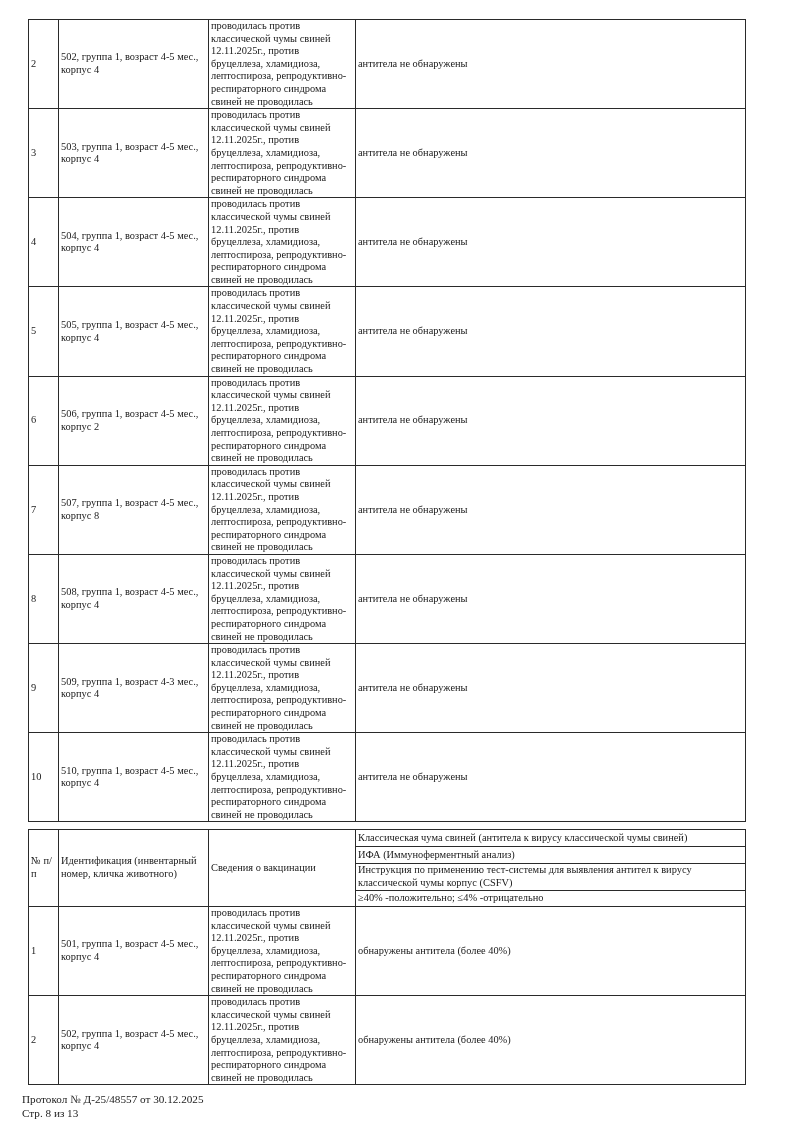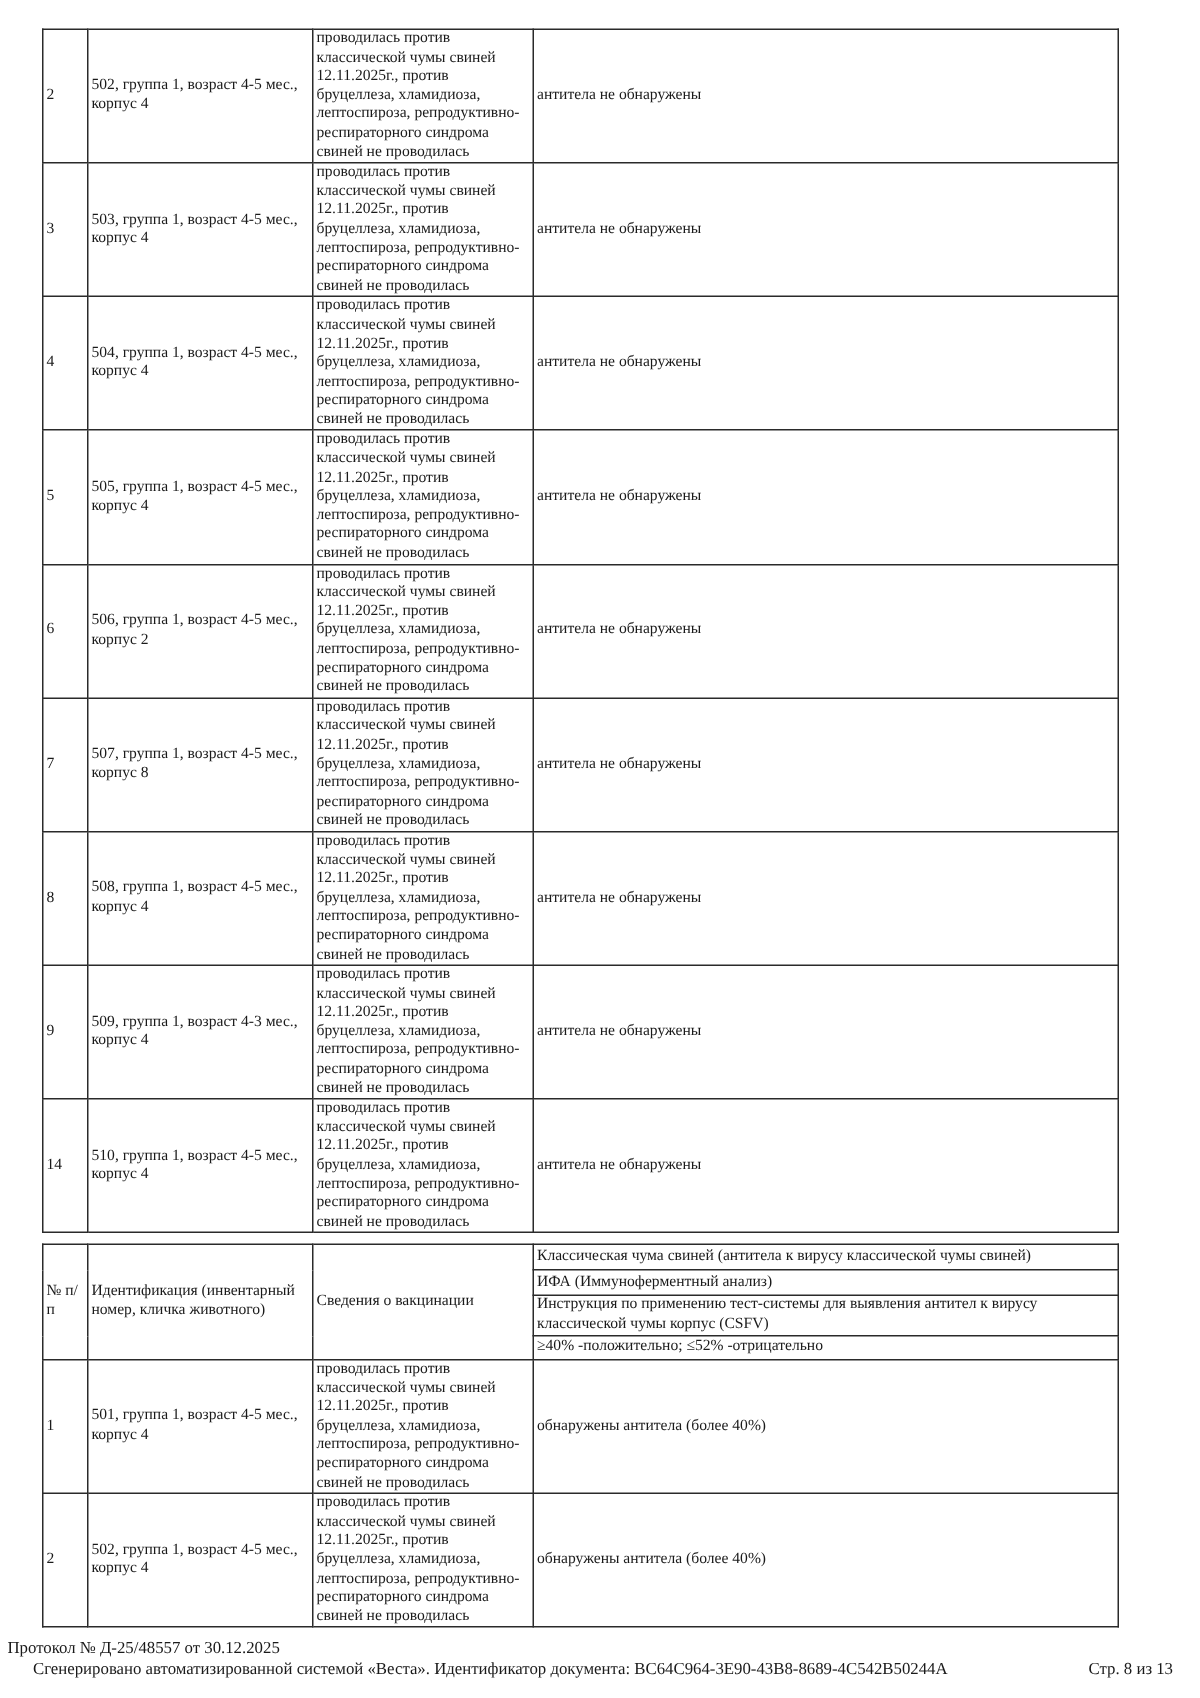--- a/index.html
+++ b/index.html
@@ -87,21 +87,21 @@
         <td>проводилась против классической чумы свиней 12.11.2025г., против бруцеллеза, хламидиоза, лептоспироза, репродуктивно-респираторного синдрома свиней не проводилась</td>
         <td>антитела не обнаружены</td>
       </tr>
       <tr class="data-row">
         <td>9</td>
         <td>509, группа 1, возраст 4-3 мес., корпус 4</td>
         <td>проводилась против классической чумы свиней 12.11.2025г., против бруцеллеза, хламидиоза, лептоспироза, репродуктивно-респираторного синдрома свиней не проводилась</td>
         <td>антитела не обнаружены</td>
       </tr>
       <tr class="data-row">
-        <td>14</td>
+        <td>10</td>
         <td>510, группа 1, возраст 4-5 мес., корпус 4</td>
         <td>проводилась против классической чумы свиней 12.11.2025г., против бруцеллеза, хламидиоза, лептоспироза, репродуктивно-респираторного синдрома свиней не проводилась</td>
         <td>антитела не обнаружены</td>
       </tr>
     </tbody>
 </table>
 
 <table class="grid" id="t2">
   <colgroup>
       <col class="c-num">
@@ -116,36 +116,35 @@
       <th class="bold" rowspan="4">Сведения о вакцинации</th>
       <th class="bold">Классическая чума свиней (антитела к вирусу классической чумы свиней)</th>
     </tr>
     <tr class="h2">
         <th class="bold">ИФА (Иммуноферментный анализ)</th>
       </tr>
     <tr class="h3">
         <th class="bold">Инструкция по применению тест-системы для выявления антител к вирусу классической чумы корпус (CSFV)</th>
       </tr>
     <tr class="h4">
-        <th class="bold">≥40% -положительно; ≤52% -отрицательно</th>
+        <th class="bold">≥40% -положительно; ≤4% -отрицательно</th>
       </tr>
   </thead>
   <tbody id="t2-body">
       <tr class="data-row">
         <td>1</td>
         <td>501, группа 1, возраст 4-5 мес., корпус 4</td>
         <td>проводилась против классической чумы свиней 12.11.2025г., против бруцеллеза, хламидиоза, лептоспироза, репродуктивно-респираторного синдрома свиней не проводилась</td>
         <td>обнаружены антитела (более 40%)</td>
       </tr>
       <tr class="data-row">
         <td>2</td>
         <td>502, группа 1, возраст 4-5 мес., корпус 4</td>
         <td>проводилась против классической чумы свиней 12.11.2025г., против бруцеллеза, хламидиоза, лептоспироза, репродуктивно-респираторного синдрома свиней не проводилась</td>
         <td>обнаружены антитела (более 40%)</td>
       </tr>
     </tbody>
 </table>
 
-<div class="footer-protocol" style="position:absolute; top:1093px; left:5px; font-size:11.2px;">Протокол № Д-25/48557 от 30.12.2025</div>
+<div class="footer-protocol" style="position:absolute; top:1093px; left:22px; font-size:11.2px;">Протокол № Д-25/48557 от 30.12.2025</div>
 <div class="footer-line2">
-  <span>Сгенерировано автоматизированной системой «Веста». Идентификатор документа: BC64C964-3E90-43B8-8689-4C542B50244A</span>
   <span>Стр. 8 из 13</span>
 </div>
 
 </body></html>

